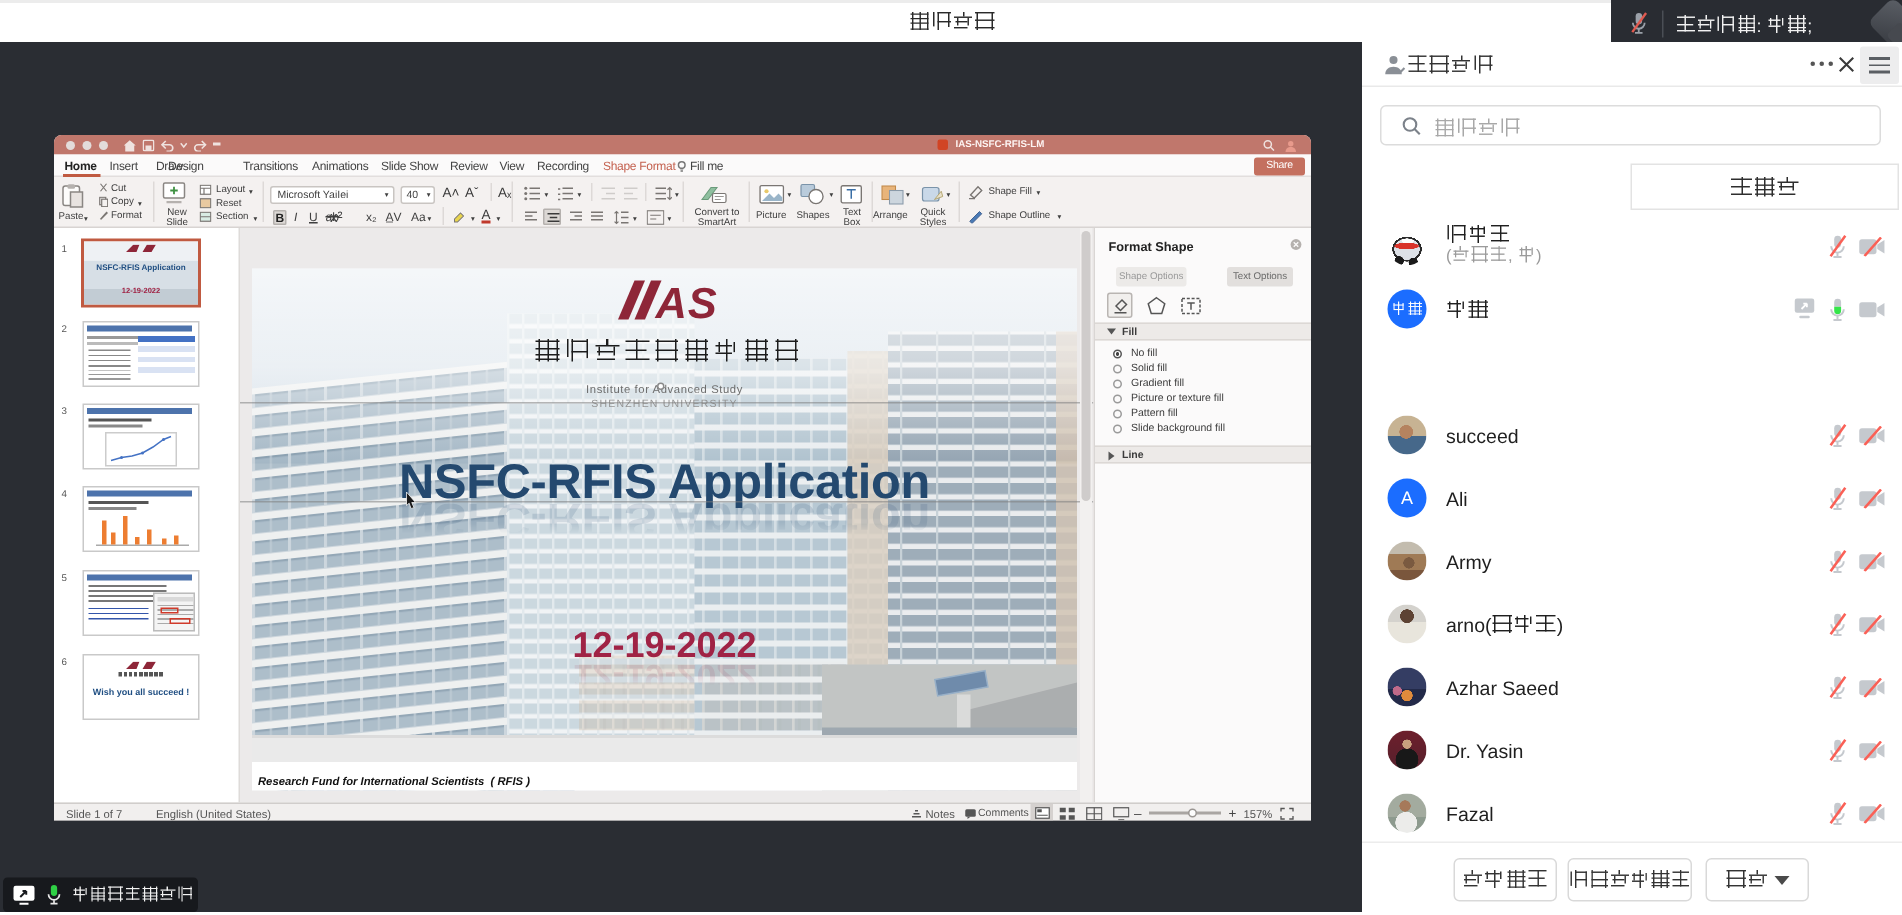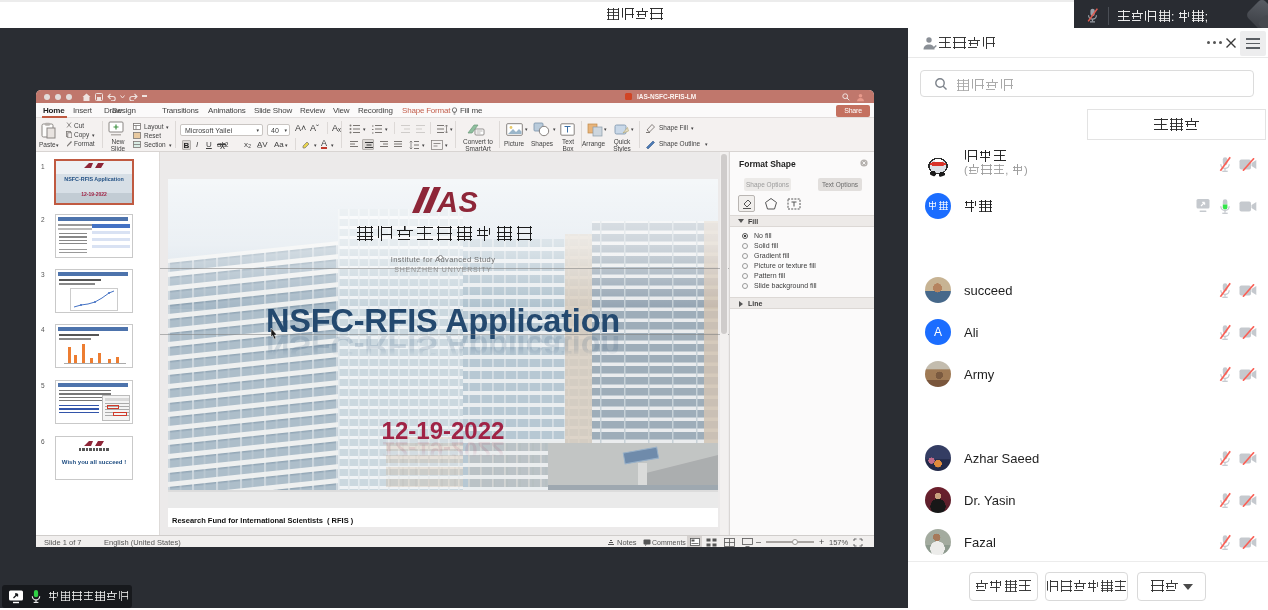--- a/index.html
+++ b/index.html
@@ -445,21 +445,21 @@
     <div class="ab" style="left:175px;top:76px;width:200px;text-align:center;font-size:7.5px;color:#6d6d6d;letter-spacing:0.4px">Institute for Advanced Study</div>
     <div class="ab" style="left:175px;top:87px;width:200px;text-align:center;font-size:7px;color:#949494;letter-spacing:0.8px">SHENZHEN UNIVERSITY</div>
 
     <div class="ab" style="left:0;top:124px;width:550px;text-align:center;font-size:32.5px;font-weight:bold;color:#24496f;letter-spacing:-0.2px">NSFC-RFIS Application</div>
     <div class="ab" style="left:0;top:149px;width:550px;text-align:center;font-size:32.5px;font-weight:bold;color:#24496f;letter-spacing:-0.2px;transform:scaleY(-1);opacity:0.16;-webkit-mask-image:linear-gradient(0deg,rgba(0,0,0,0.9) 55%,transparent 75%)">NSFC-RFIS Application</div>
 
     <div class="ab" style="left:0;top:238px;width:550px;text-align:center;font-size:24px;font-weight:bold;color:#a02345">12-19-2022</div>
     <div class="ab" style="left:0;top:257px;width:550px;text-align:center;font-size:24px;font-weight:bold;color:#a02345;transform:scaleY(-1);opacity:0.12;-webkit-mask-image:linear-gradient(0deg,rgba(0,0,0,0.9) 55%,transparent 75%)">12-19-2022</div>
 
     <div class="ab" style="left:0;top:329px;width:550px;height:19px;background:#fff">
-      <span style="position:absolute;left:4px;top:8px;font-size:7.5px;font-weight:bold;color:#111">Research Fund for International Scientists &nbsp;( RFIS )</span>
+      <span style="position:absolute;left:4px;top:8px;font-size:7.5px;font-weight:bold;font-style:italic;color:#111">Research Fund for International Scientists &nbsp;( RFIS )</span>
     </div>
   </div>
 
   <div class="ab" style="left:124px;top:178px;width:569px;height:1px;background:rgba(125,125,125,0.55)"></div>
   <div class="ab" style="left:124px;top:244px;width:569px;height:1px;background:rgba(125,125,125,0.55)"></div>
   <i class="ab" style="left:402px;top:165px;width:5px;height:5px;border-radius:50%;background:#fff;border:1px solid #8a8a8a"></i>
   <svg class="ab" style="left:234px;top:238px" width="8" height="11" viewBox="0 0 8 11">
       <path d="M1 0 7 7H4.5L6 10.5 4 11 2.8 7.5 1 9z" fill="#1a1a1a" stroke="#fff" stroke-width="0.5"></path>
     </svg>
 
@@ -652,20 +652,32 @@
       radial-gradient(circle at 55% 55%,#7a5a40 0 18%,transparent 19%),
       linear-gradient(#c3bcae 0 32%,#9f7a55 33% 72%,#7a563c 73%)"></div>
     <div class="nm">Army</div>
     <svg class="micm">
         <use href="#micm"></use>
       </svg>
       <svg class="camm">
         <use href="#camm"></use>
       </svg>
   </div>
+  <div class="row" style="top:367px">
+    <div class="av" style="background:
+      radial-gradient(circle at 50% 30%,#5d4233 0 20%,transparent 21%),
+      linear-gradient(#d4d2cd 0 45%,#e8e5dc 46%)"></div>
+    <div class="nm">arno(<i class="h hb"></i><i class="h hf"></i><i class="h ha"></i>)</div>
+    <svg class="micm">
+        <use href="#micm"></use>
+      </svg>
+      <svg class="camm">
+        <use href="#camm"></use>
+      </svg>
+  </div>
   <div class="row" style="top:451px">
     <div class="av" style="background:
       radial-gradient(circle at 50% 35%,#c9a07e 0 14%,transparent 15%),
       radial-gradient(circle at 50% 75%,#181818 0 32%,transparent 33%),
       linear-gradient(#6d1f2c,#57202c)"></div>
     <div class="nm">Dr. Yasin</div>
     <svg class="micm">
         <use href="#micm"></use>
       </svg>
       <svg class="camm">

